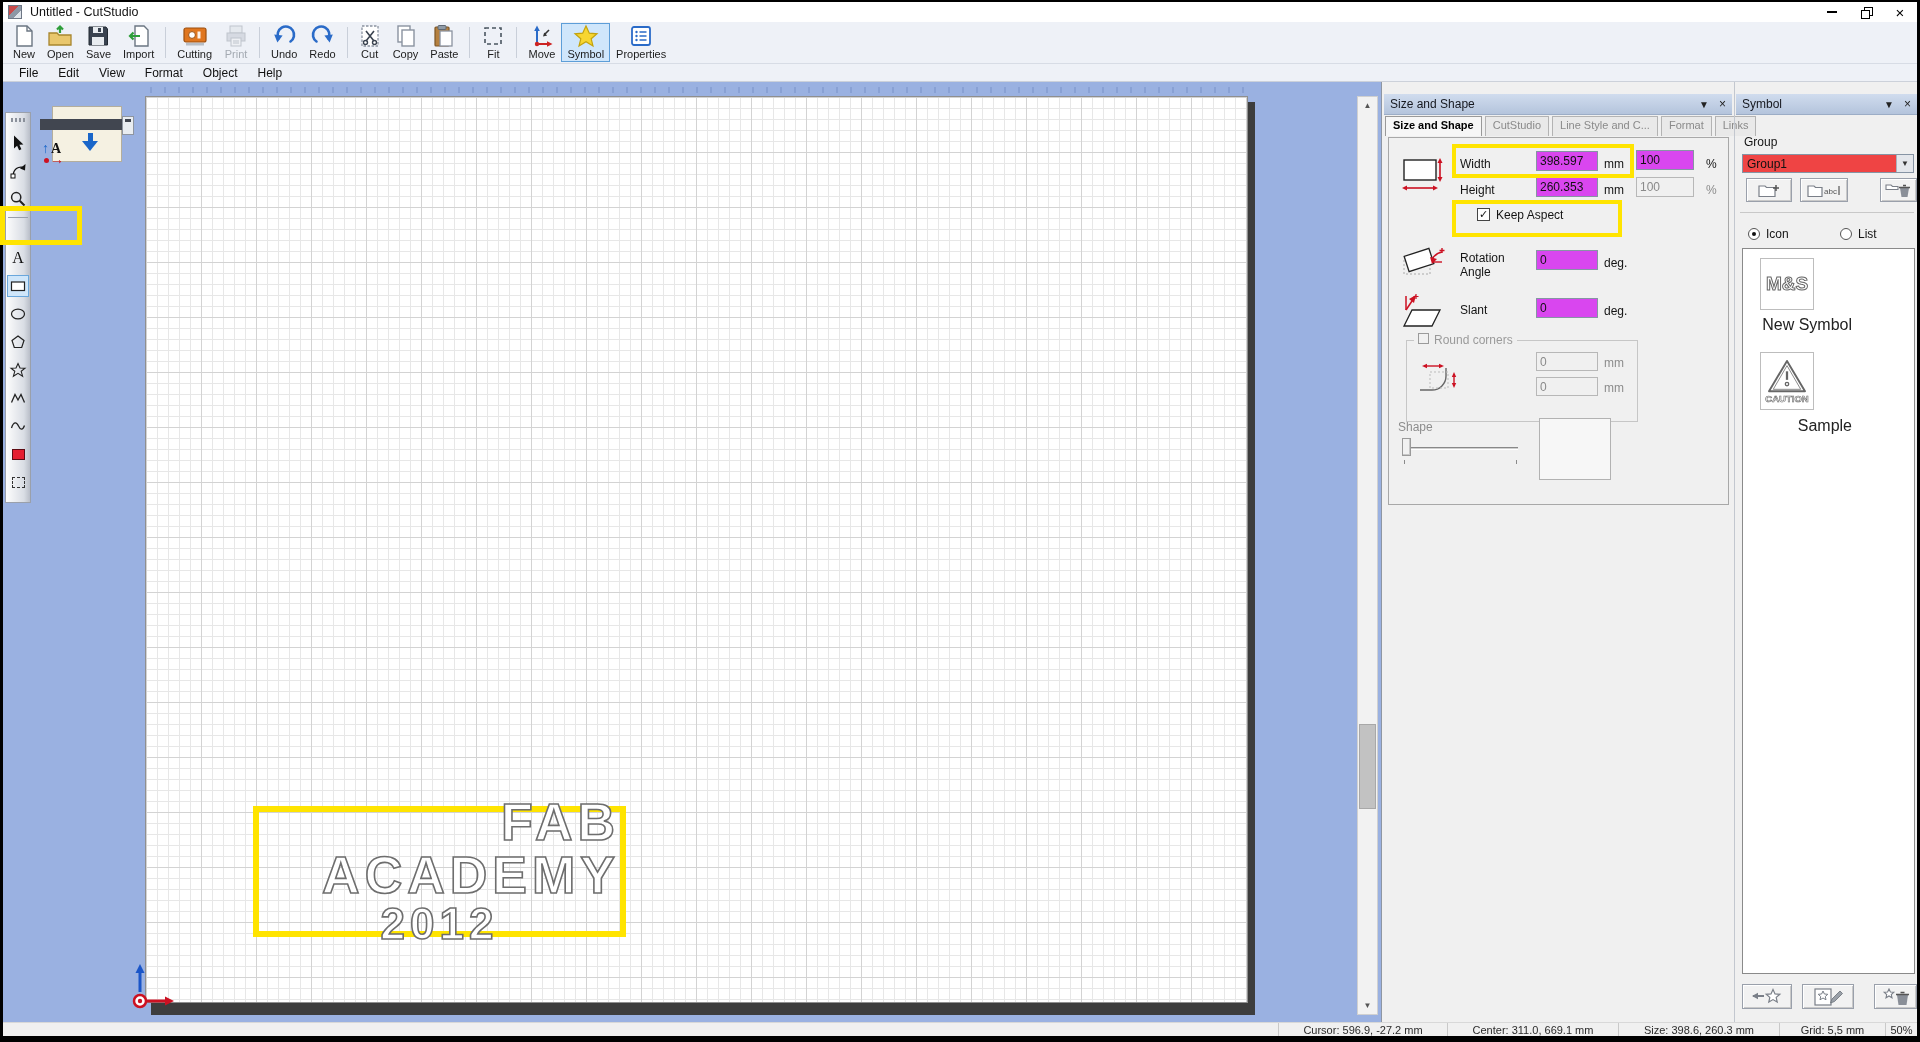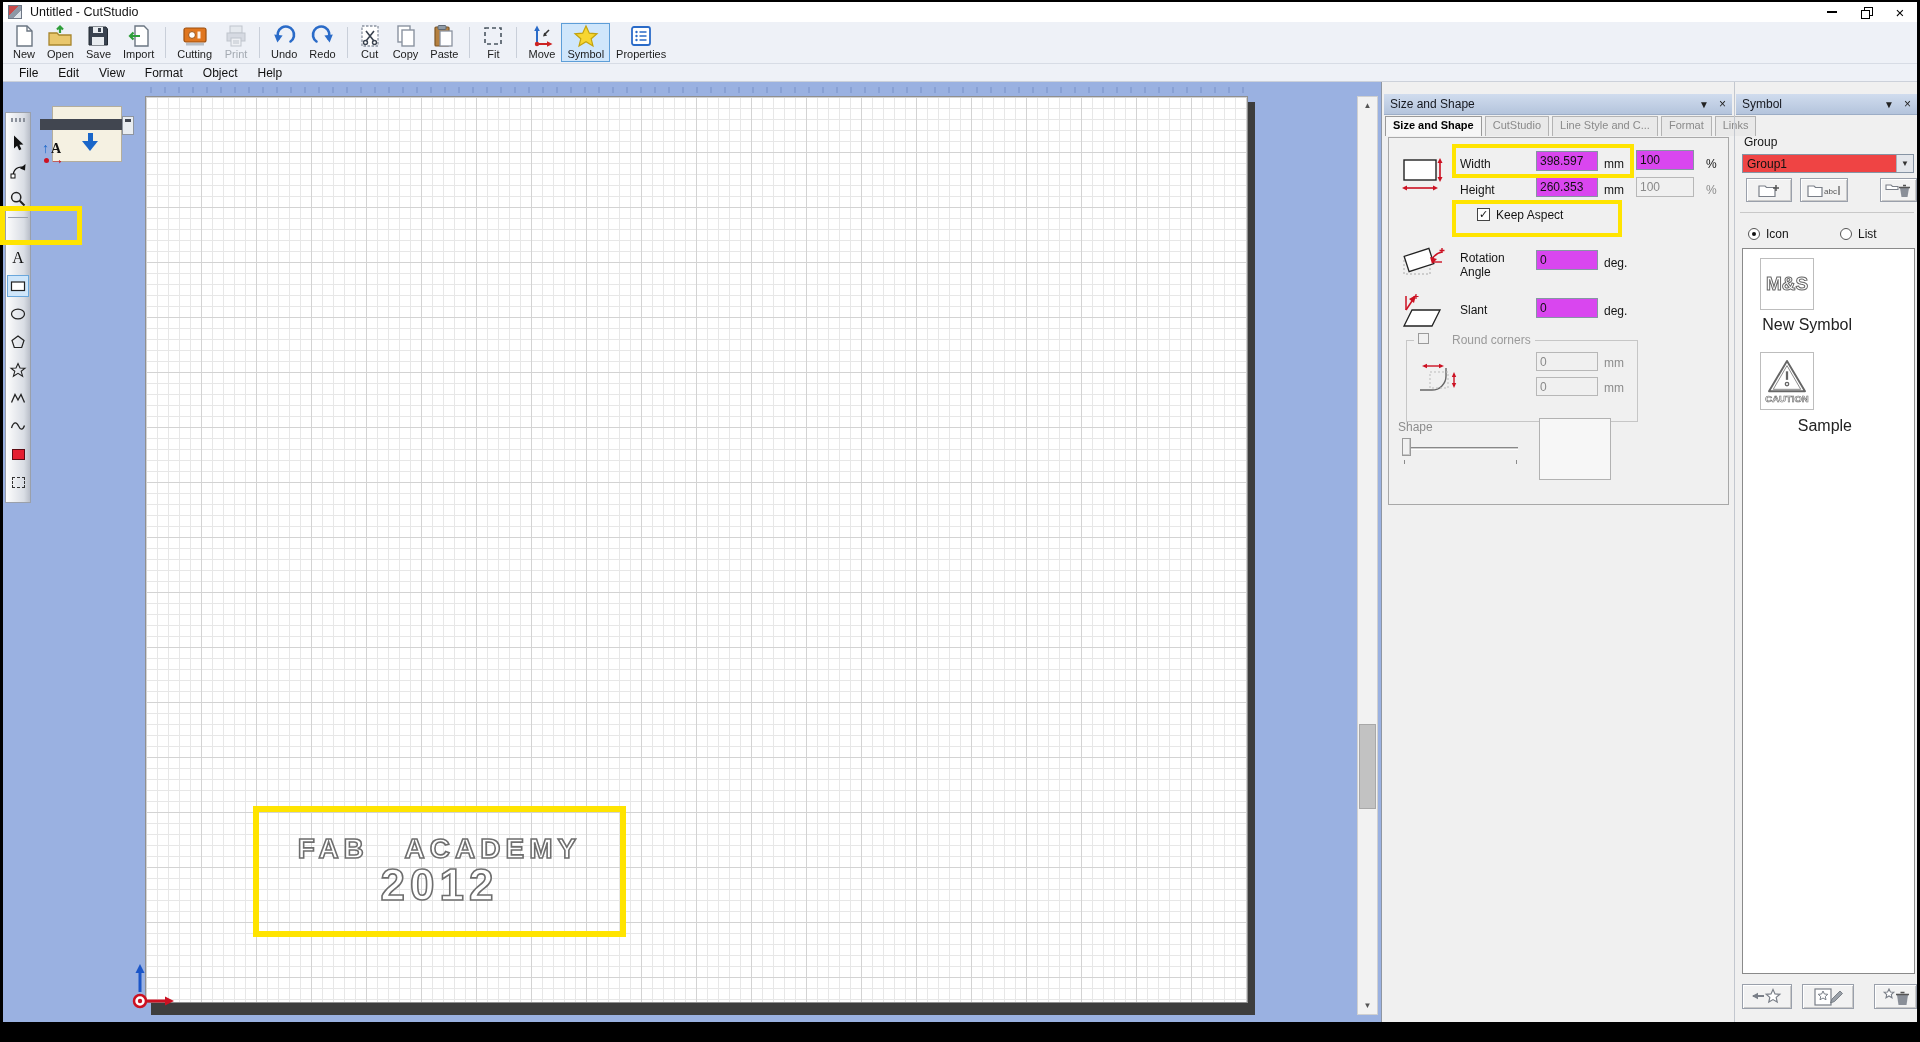--- a/index.html
+++ b/index.html
@@ -54,21 +54,21 @@
   .shadow-r { position:absolute; left:1248px; top:102px; width:7px; height:907px; background:#3d3d3d; }
   .shadow-b { position:absolute; left:151px; top:1003px; width:1104px; height:12px; background:#3d3d3d; }
   .rulerdots { position:absolute; left:150px; top:87px; width:1095px; height:6px;
     background-image:repeating-linear-gradient(to right,#7e97cc 0 2px, transparent 2px 14px); opacity:.6;
     background-size:100% 1px; background-repeat:repeat-y; }
 
   
   .artbox { position:absolute; left:253px; top:806px; width:373px; height:131px;
     border:6px solid #ffe400; display:flex; flex-direction:column; align-items:center; justify-content:center; z-index:5; }
   .artline { font-weight:700; color:#fff; -webkit-text-stroke:1.6px #6e6e6e; letter-spacing:5px; line-height:1.02; }
-  .artline.l1 { font-size:28px; word-spacing:24px; }
+  .artline.l1 { font-size:52px; word-spacing:24px;text-align:right; }
   .artline.l2 { font-size:44px; }
 
   
   .hl { position:absolute; border:5px solid #ffe400; z-index:9; }
 
   
   .palette { position:absolute; left:5px; top:112px; width:26px; padding:5px 0 6px;
     background:linear-gradient(to right,#fdfdfd,#d9dde4 75%, #b9bec8); border:1px solid #9aa0ab;
     display:flex; flex-direction:column; align-items:center; z-index:3; }
   .grip { width:14px; height:4px; margin-bottom:7px;
@@ -117,21 +117,21 @@
     font-size:11px; line-height:11px; text-align:center; color:#111; }
   .radio { position:absolute; width:12px; height:12px; border-radius:50%; background:#fff; border:1px solid #555; }
   .radio.sel::after { content:""; position:absolute; inset:3px; background:#111; border-radius:50%; }
 
   
   .tabs { position:absolute; left:1384px; top:116px; width:348px; height:20px; display:flex; gap:3px; padding-left:1px; }
   .tab { font-size:11px; padding:2px 7px 0; border:1px solid #b3b3b3; border-bottom:none; background:#e9e9e9; color:#8a8a8a; white-space:nowrap; }
   .tab.active { background:#f6f6f6; color:#000; font-weight:bold; border-color:#999; }
   .ssframe { position:absolute; left:1388px; top:137px; width:341px; height:368px; border:1px solid #a8a8a8; background:#f0f0f0; }
   .fieldset { position:absolute; left:1406px; top:340px; width:232px; height:82px; border:1px solid #c6c6c6; }
-  .legend { position:absolute; left:1414px; top:333px; background:#f0f0f0; padding:0 4px; display:flex; gap:23px; align-items:flex-start; }
+  .legend { position:absolute; left:1414px; top:333px; background:#f0f0f0; padding:0 4px; display:flex; gap:5px; align-items:flex-start; }
   .legend .cbx { position:static; width:11px; height:11px; background:#f0f0f0; border:1px solid #9a9a9a; }
   .legend .tx { font-size:12px; color:#9a9a9a; }
   .slider-track { position:absolute; left:1402px; top:447px; width:116px; height:3px;
     border-top:1px solid #888; border-bottom:1px solid #fff; background:#cfcfcf; }
   .slider-thumb { position:absolute; left:1402px; top:438px; width:9px; height:18px; background:#f1f1f1;
     border:1px solid #9a9a9a; box-shadow:inset -1px -1px 0 #c7c7c7; }
   .slider-tick { position:absolute; top:460px; width:1px; height:4px; background:#8a8a8a; }
   .preview { position:absolute; left:1539px; top:418px; width:72px; height:62px; border:1px solid #b2b2b2; background:#f7f7f7; }
 
   
@@ -629,14 +629,21 @@
         <path d="M9 1 l1.4 3 3.4.3 -2.5 2.2 .7 3.3 -3 -1.8 -3 1.8 .7 -3.3 -2.5 -2.2 3.4 -.3 Z" fill="#fff" stroke="#7a7f88" stroke-width="1.1"></path>
         <path d="M17 7 h11 l-1.5 10 h-8 Z" fill="#8a8f98"></path>
         <path d="M16 6.5 h13 M20.5 4.5 h4" stroke="#555" stroke-width="1.4"></path>
       </svg>
   </div>
 
   <div class="hl" style="left:0; top:206px; width:82px; height:39px;"></div>
   <div class="hl" style="left:1452px; top:144px; width:182px; height:34px; border-width:4px;"></div>
   <div class="hl" style="left:1452px; top:200px; width:170px; height:37px; border-width:4px;"></div>
 
+  <div class="statusbar">
+    <div class="scell c1">Cursor: 596.9, -27.2 mm</div>
+    <div class="scell c2">Center: 311.0, 669.1 mm</div>
+    <div class="scell c3">Size: 398.6, 260.3 mm</div>
+    <div class="scell c4">Grid: 5,5 mm</div>
+    <div class="scell c5">50%</div>
+  </div>
 
 </div>
 
 </body></html>

